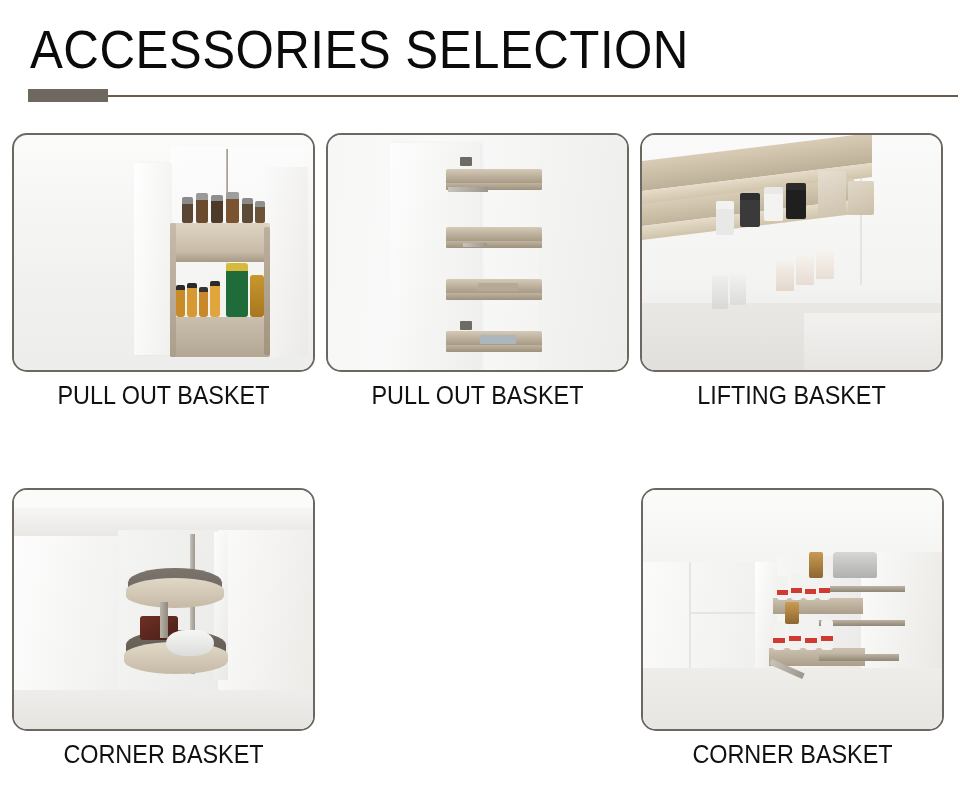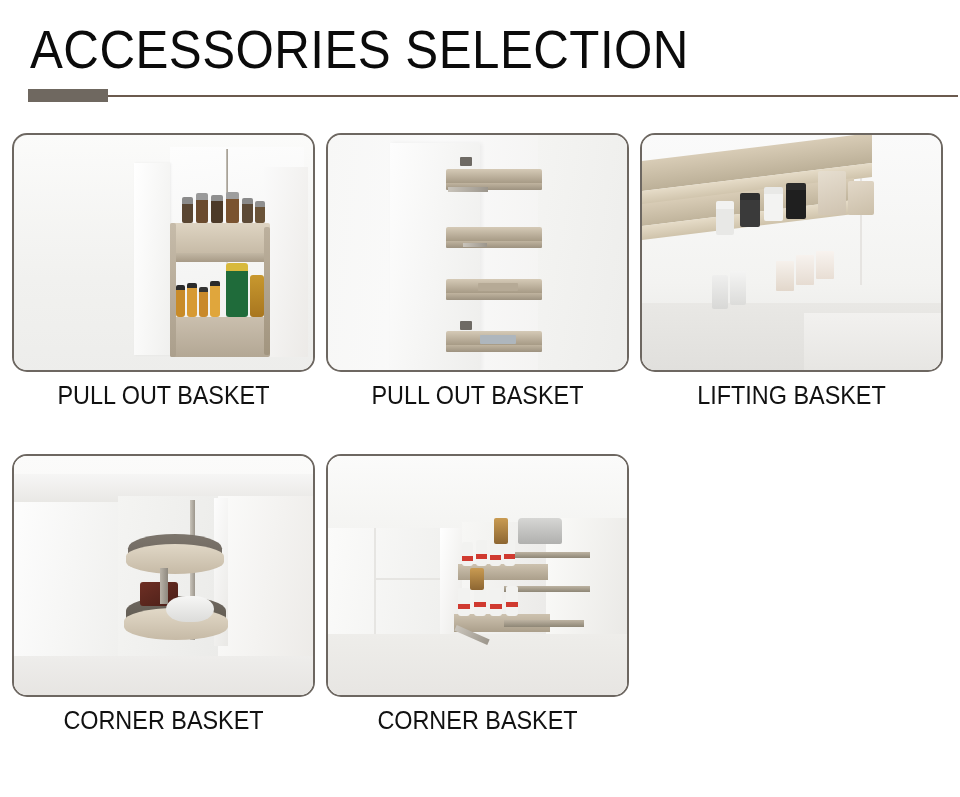--- a/index.html
+++ b/index.html
@@ -19,21 +19,21 @@
     font-family:"Liberation Sans","DejaVu Sans",sans-serif;
     transform:scaleX(0.93);transform-origin:left top;
   }
   .divider{position:absolute;left:12px;top:88px;width:930px;height:16px;}
   .divider-block{position:absolute;left:0;top:1px;width:80px;height:13px;background:#6f6860;}
   .divider-line{position:absolute;left:80px;top:7px;width:850px;height:2px;background:#6b5a4e;}
 
   
   .grid{position:absolute;left:12px;top:133px;width:932px;}
   .row{display:flex;gap:11px;}
-  .row-2{margin-top:42px;}
+  .row-2{margin-top:76px;justify-content:space-between;}
   .cell{width:303px;}
 
   .card{
     position:relative;width:303px;height:239px;
     border:2px solid #6d6761;border-radius:15px;
     background:#f4f4f3;overflow:hidden;box-sizing:border-box;
   }
   .row-2 .card{height:243px;}
   .caption{
     margin-top:6px;text-align:center;color:#111;

